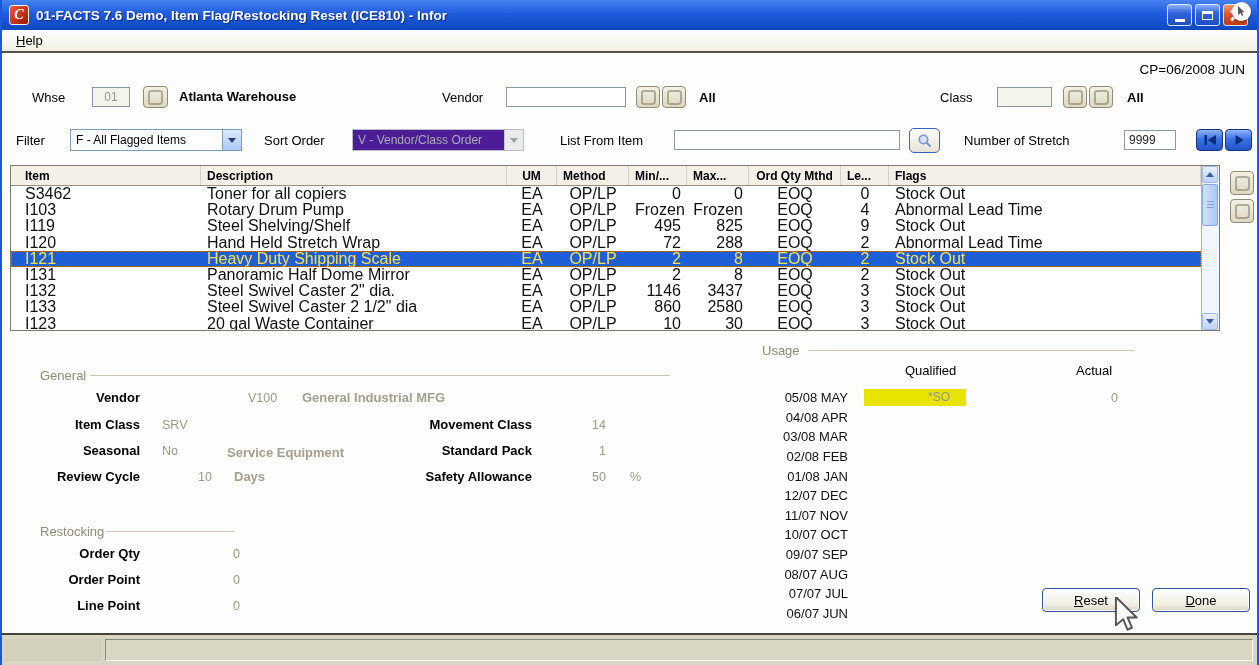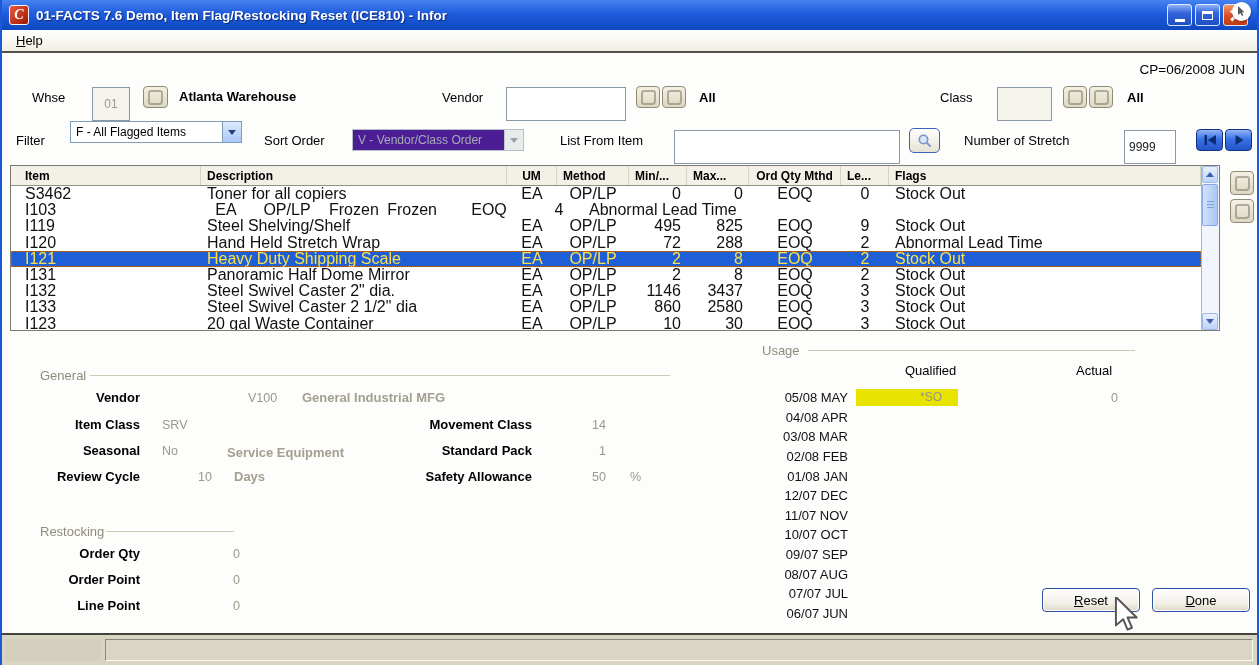--- a/index.html
+++ b/index.html
@@ -37,21 +37,21 @@
     background:linear-gradient(#ffffff,#f1efe3);border-bottom:2px solid #52504a;
     display:flex;align-items:center;padding-left:8px;font-size:13px;box-sizing:content-box;}
   .menu-item{padding:1px 6px;cursor:default;}
   
   .content{position:absolute;left:0;top:53px;right:0;height:580px;background:#fdfdfc;}
   .abs{position:absolute;}
   .lbl{font-size:13px;color:#000;white-space:nowrap;}
   .lbl-b{font-weight:bold;}
   .cp{font-size:13.5px;color:#000;}
   .tb{position:absolute;border:1px solid #8a98a8;background:#fff;font-size:12px;
-    font-family:inherit;padding:0 4px;box-sizing:border-box;height:34px;color:#222;}
+    font-family:inherit;padding:0 4px;box-sizing:border-box;height:20px;color:#222;}
   .tb-dis{background:#f5f4ec;color:#9b988c;text-align:center;}
   .mini-btn{position:absolute;width:25px;height:22px;border:1px solid #8f8b76;border-radius:4px;
     background:linear-gradient(#f4f1e4,#ddd8c2);box-sizing:border-box;
     display:flex;align-items:center;justify-content:center;}
   .mini-glyph{width:11px;height:11px;border:2px solid rgba(125,120,98,.55);border-radius:3px 3px 4px 3px;}
   
   .combo{position:absolute;height:22px;border:1px solid #7f9db9;background:#fff;display:flex;box-sizing:border-box;}
   .combo-text{flex:1;font-size:12px;padding:3px 0 0 5px;color:#000;white-space:nowrap;overflow:hidden;}
   .combo-arrow{width:18px;border-left:1px solid #7f9db9;
     background:linear-gradient(180deg,#dde9fc 0%,#abc8f7 100%);
@@ -101,21 +101,21 @@
   .section-label{position:absolute;color:#8f8c7c;font-size:13px;white-space:nowrap;}
   .section-line{position:absolute;height:1px;background:#ccc9b9;}
   .g-label{position:absolute;font-weight:bold;font-size:13px;color:#000;text-align:right;white-space:nowrap;}
   .g-val{position:absolute;color:#9c988c;font-size:12.5px;white-space:nowrap;}
   .g-val-r{text-align:right;}
   .g-val-b{position:absolute;color:#a3a08f;font-weight:bold;font-size:13px;white-space:nowrap;}
   
   .usage-rows{position:absolute;left:734px;top:388px;width:386px;}
   .usage-row{display:grid;grid-template-columns:112px 158px 1fr;height:19.6px;align-items:center;}
   .u-period{text-align:right;font-size:13px;color:#111;white-space:nowrap;}
-  .u-qual{width:102px;height:17px;margin-left:8px;text-align:right;padding-right:16px;
+  .u-qual{width:102px;height:17px;margin-left:16px;text-align:right;padding-right:16px;
     box-sizing:border-box;font-size:12px;color:#98948a;line-height:17px;}
   .u-qual.hl{background:var(--hl,#e8e400);}
   .u-actual{text-align:right;padding-right:4px;font-size:12.5px;color:#9b978c;}
   .u-head{position:absolute;font-size:13px;color:#000;white-space:nowrap;}
   
   .xp-btn{position:absolute;height:24px;border:1px solid #2d53a0;border-radius:4px;
     background:linear-gradient(180deg,#ffffff 0%,#f2f0e6 65%,#dcd8c6 100%);
     box-shadow:inset 0 0 0 1px #fff;font-size:13px;color:#000;font-family:inherit;
     display:flex;align-items:center;justify-content:center;box-sizing:border-box;}
   
@@ -180,21 +180,21 @@
   <input class="tb tb-dis" style="left: 995px; top: 87px; width: 55px;" value="">
   <div class="mini-btn" style="left:1061px;top:86px;width:24px;">
       <span class="mini-glyph"></span>
     </div>
   <div class="mini-btn" style="left:1087px;top:86px;width:24px;">
       <span class="mini-glyph"></span>
     </div>
   <span class="abs lbl lbl-b" style="left:1125px;top:90px;">All</span>
 
   <span class="abs lbl" style="left:14px;top:133px;">Filter</span>
-  <div class="combo" style="left:68px;top:121px;width:172px;">
+  <div class="combo" style="left:68px;top:129px;width:172px;">
     <span class="combo-text">F - All Flagged Items</span>
     <span class="combo-arrow">
         <span class="tri-down"></span>
       </span>
   </div>
 
   <span class="abs lbl" style="left:262px;top:133px;">Sort Order</span>
   <div class="combo disabled" style="left:350px;top:129px;width:172px;">
     <span class="combo-text">V - Vendor/Class Order</span>
     <span class="combo-arrow">
@@ -245,20 +245,21 @@
             <div class="tcell w2 a-c">EA</div>
             <div class="tcell w3 a-c">OP/LP</div>
             <div class="tcell w4 a-r">0</div>
             <div class="tcell w5 a-r">0</div>
             <div class="tcell w6 a-c">EOQ</div>
             <div class="tcell w7 a-c">0</div>
             <div class="tcell fl">Stock Out</div>
           </div>
           <div class="trow">
             <div class="tcell w0 p14">I103</div>
+            <div class="tcell w1">Rotary Drum Pump</div>
             <div class="tcell w2 a-c">EA</div>
             <div class="tcell w3 a-c">OP/LP</div>
             <div class="tcell w4 a-r">Frozen</div>
             <div class="tcell w5 a-r">Frozen</div>
             <div class="tcell w6 a-c">EOQ</div>
             <div class="tcell w7 a-c">4</div>
             <div class="tcell fl">Abnormal Lead Time</div>
           </div>
           <div class="trow">
             <div class="tcell w0 p14">I119</div>

